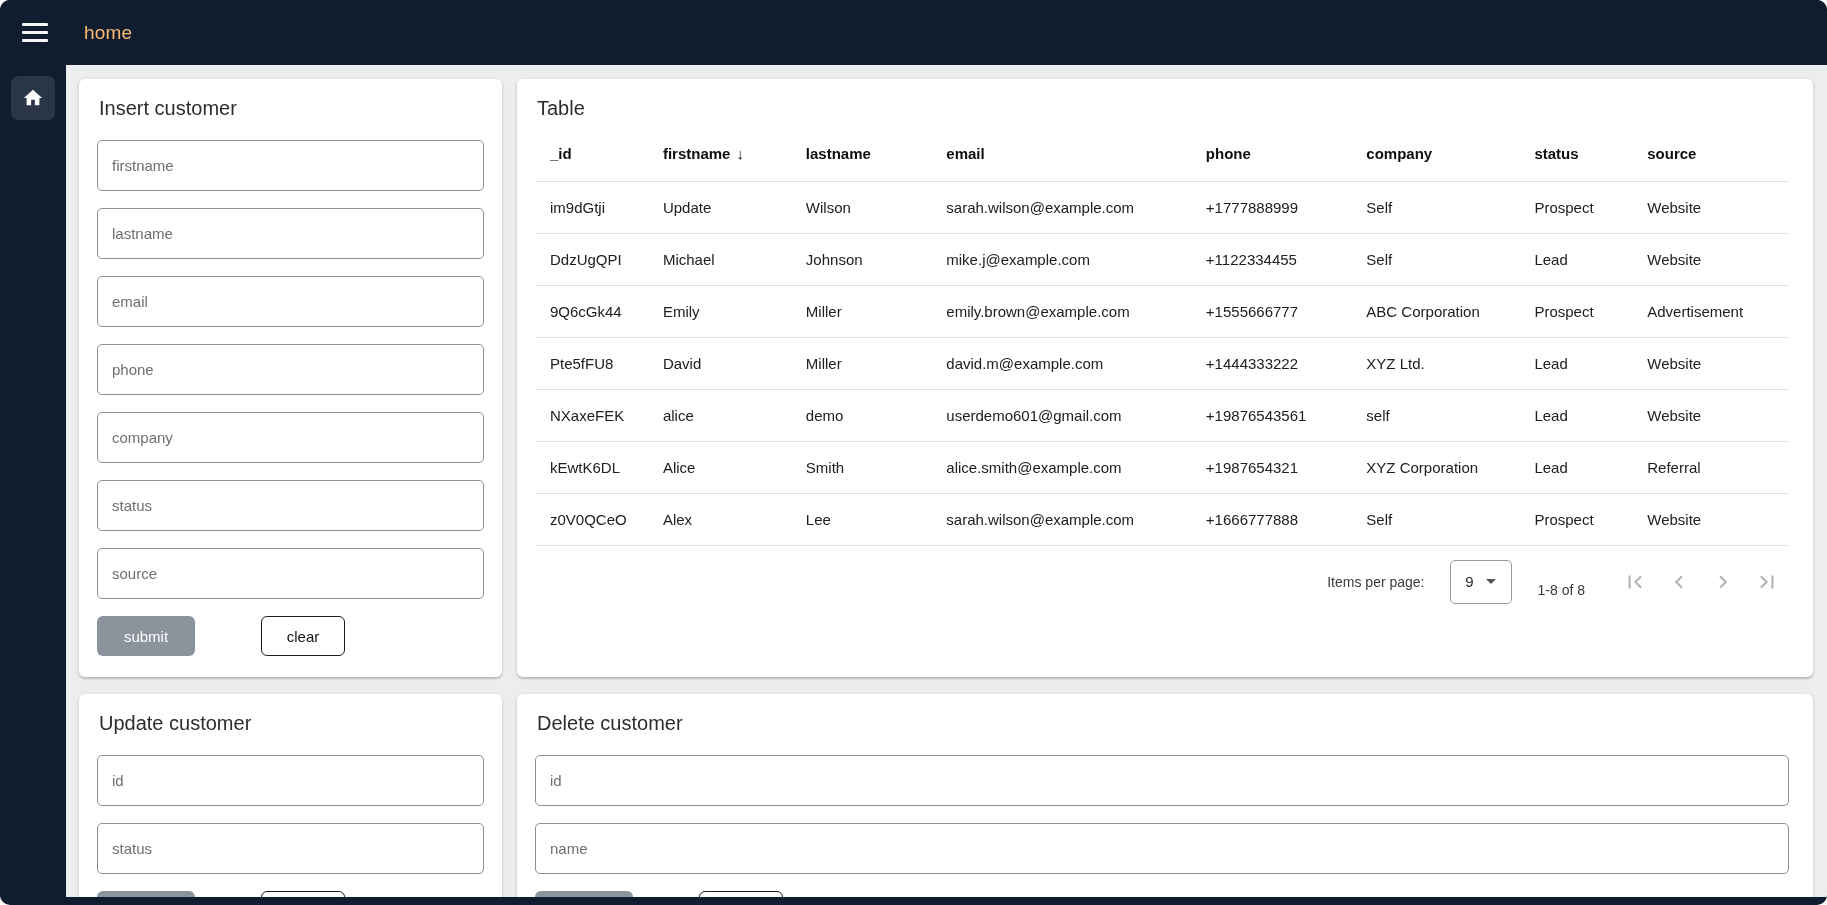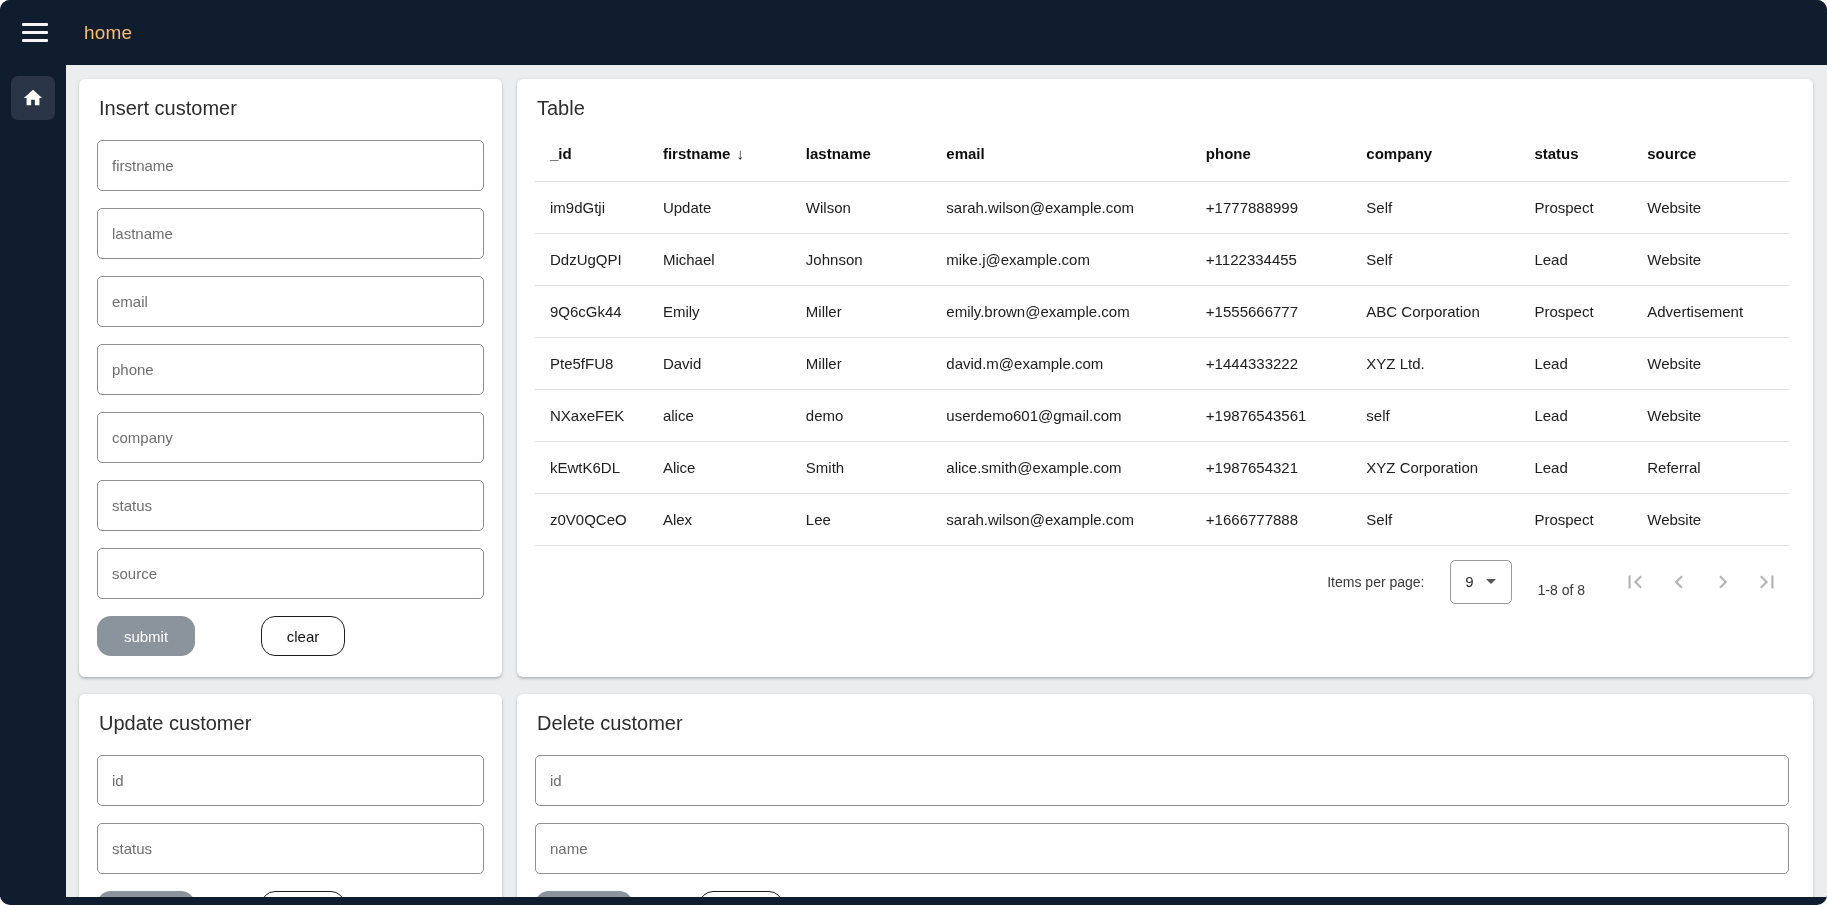--- a/index.html
+++ b/index.html
@@ -22,21 +22,21 @@
   .col-left { width:423px; flex:none; display:flex; flex-direction:column; gap:17px; }
   .col-right { flex:1; display:flex; flex-direction:column; gap:17px; }
 
   .card { background:#ffffff; border-radius:6px; box-shadow:0 2px 2px rgba(0,0,0,.14), 0 1px 4px rgba(0,0,0,.12); padding:16px 18px 20px 18px; height:598px; flex:none; }
   .card h2 { font-size:20px; font-weight:400; color:#2d2d2d; margin:2px 0 20px 2px; }
 
   
   .field { display:block; width:100%; height:51px; border:1px solid #8f8f8f; border-radius:5px; margin-bottom:17px; padding:0 14px; font-size:15px; color:#222; background:#fff; outline:none; font-family:"Liberation Sans", sans-serif; }
   .field::placeholder { color:#6f6f6f; opacity:1; }
   .btn-row { display:flex; gap:18px; margin-top:5px; }
-  .btn { height:40px; border-radius:14px; font-size:15px; cursor:pointer; font-family:"Liberation Sans", sans-serif; }
+  .btn { height:40px; border-radius:6px; font-size:15px; cursor:pointer; font-family:"Liberation Sans", sans-serif; }
   .btn-submit { width:98px; background:#8b939c; border:none; color:#ffffff; }
   .btn-clear { width:84px; background:#ffffff; border:1.5px solid #1d1d1d; color:#111;margin-left:48px; }
 
   
   .card-table { padding:16px 24px 0 18px; display:flex; flex-direction:column; }
   .card-table h2 { margin-bottom:6px; }
   table { width:100%; border-collapse:collapse; table-layout:fixed; }
   th { text-align:left; font-size:15px; font-weight:700; color:#0e0e0e; height:55px; border-bottom:1px solid #e2e2e2; }
   td { font-size:15px; color:#202020; height:52px; border-bottom:1px solid #e2e2e2; white-space:nowrap; overflow:hidden; }
   th:first-child, td:first-child { padding-left:15px; }

